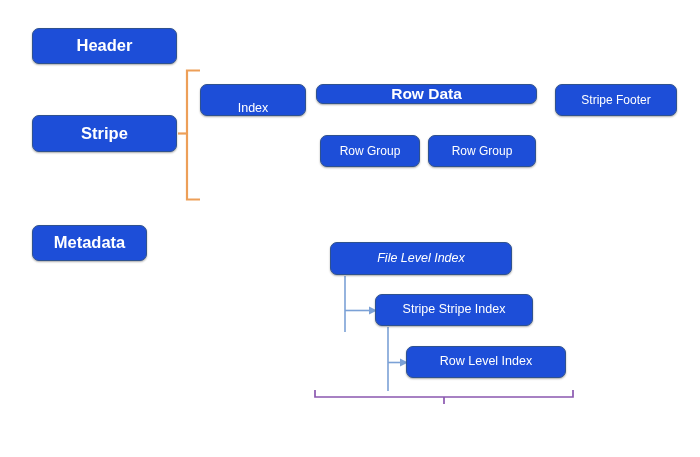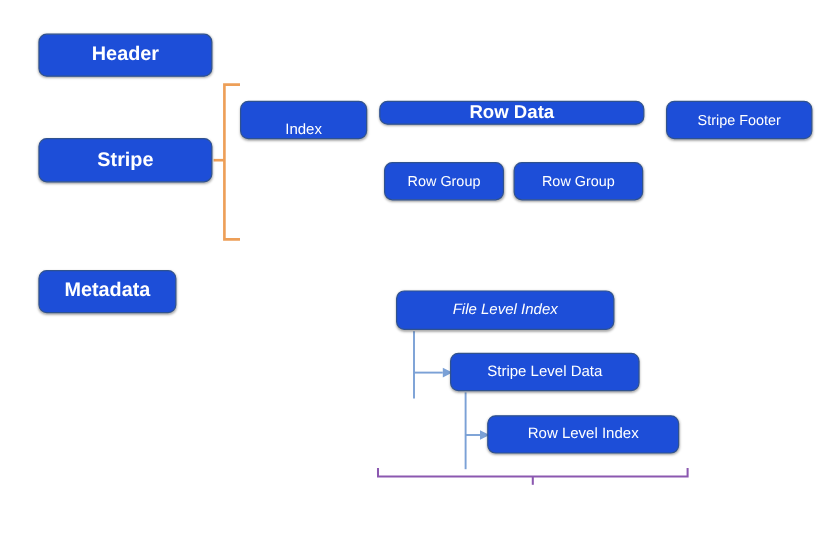--- a/index.html
+++ b/index.html
@@ -97,20 +97,20 @@
 
   <div class="box t-xs" style="left:428px;top:135px;width:108px;height:32px;">
     <span class="lbl">Row Group</span>
   </div>
 
   <div class="box t-sm" style="left:330px;top:242px;width:182px;height:33px;font-style:italic;">
     <span class="lbl">File Level Index</span>
   </div>
 
   <div class="box t-sm" style="left:375px;top:294px;width:158px;height:32px;">
-    <span class="lbl">Stripe Level Data</span>
+    <span class="lbl">Stripe Stripe Index</span>
   </div>
 
   <div class="box t-sm" style="left:406px;top:346px;width:160px;height:32px;">
     <span class="lbl">Row Level Index</span>
   </div>
 
 </div>
 
 </body></html>

